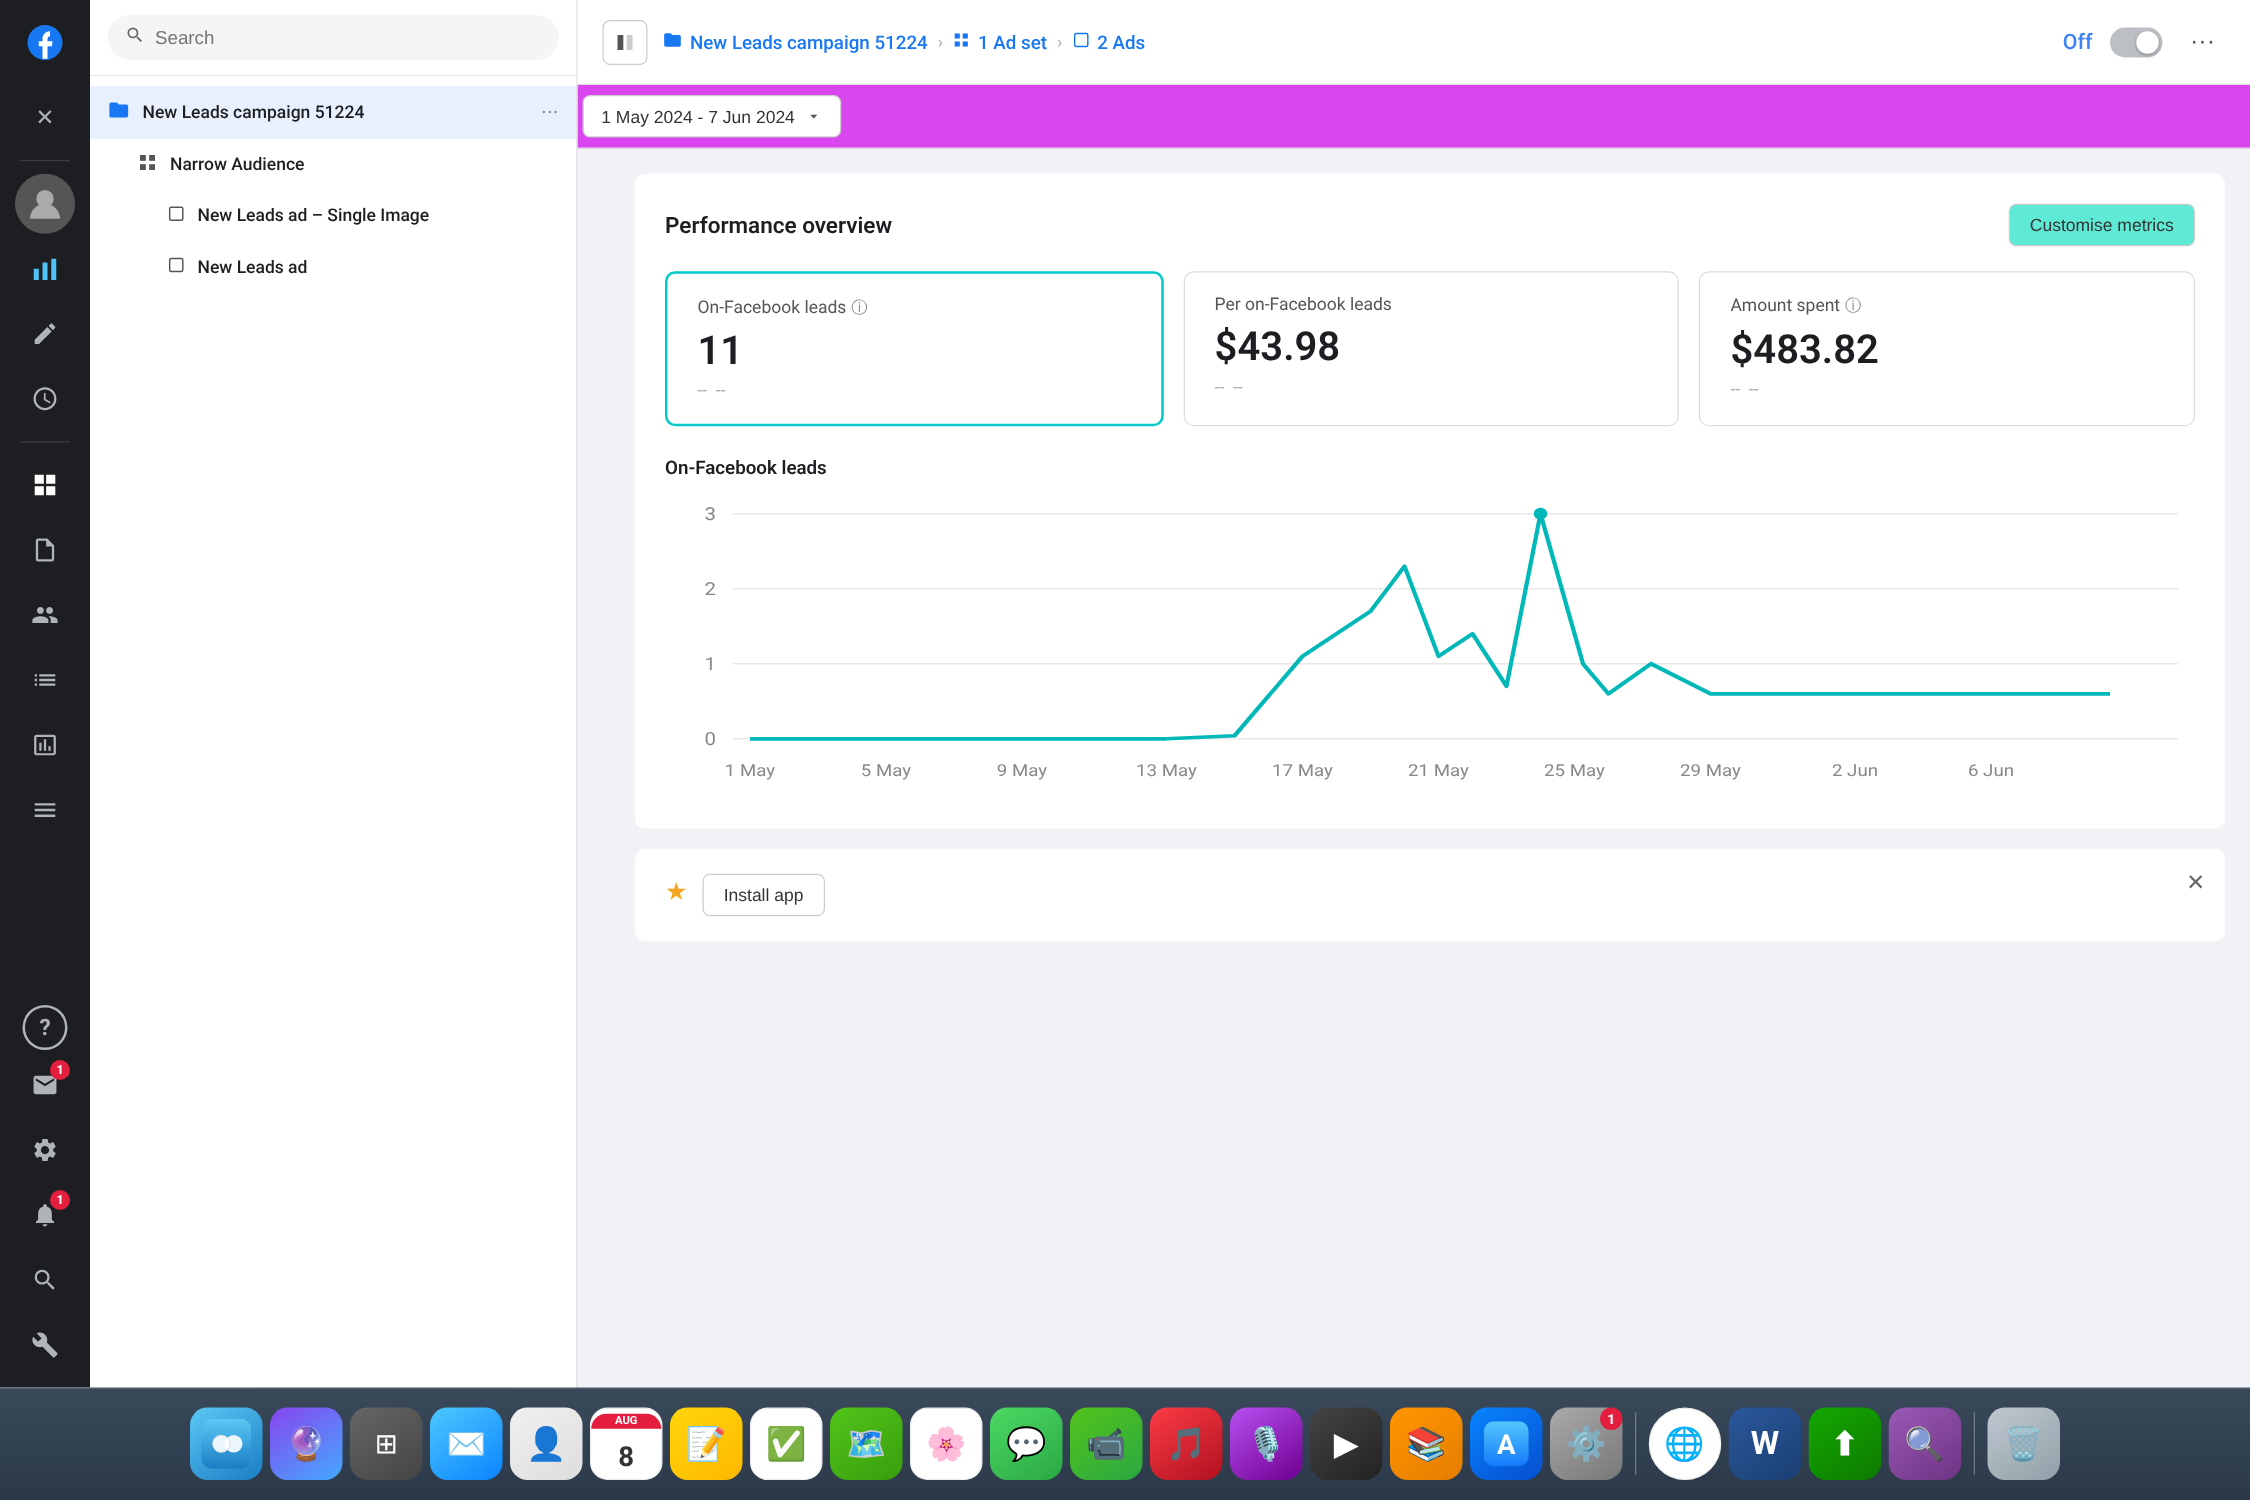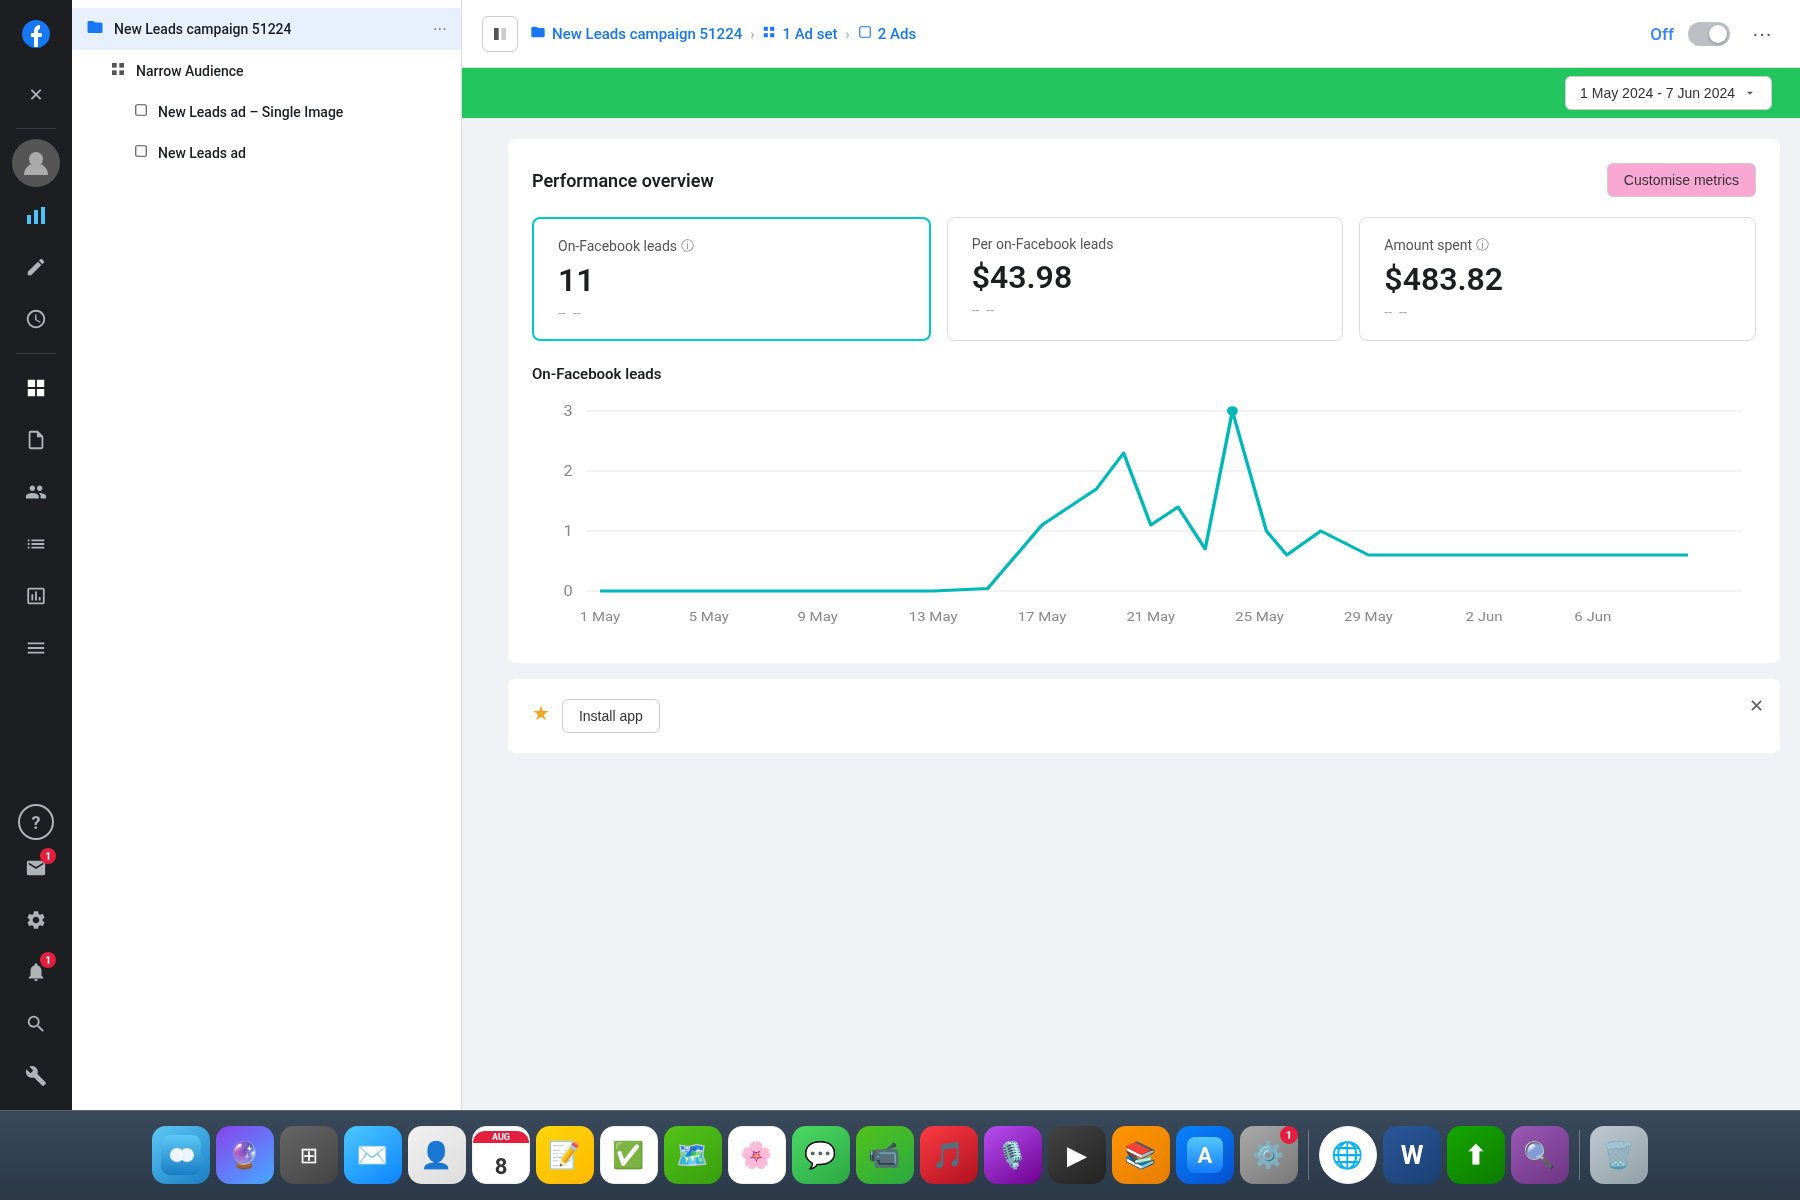--- a/index.html
+++ b/index.html
@@ -280,24 +280,23 @@
       cursor: pointer;
       display: flex;
       align-items: center;
       justify-content: center;
       font-size: 20px;
       color: #555;
     }
 
     
     .date-range-bar {
-      background: #22c55e;
-      padding: 8px 28px;
-      display: flex;
-      justify-content: flex-end;
+      background: #d946ef;
+      padding: 8px 4px;
+      display: flex;
       border-bottom: 1px solid #e8e8e8;
       flex-shrink: 0;
     }
 
     .date-range-btn {
       display: flex;
       align-items: center;
       gap: 8px;
       padding: 8px 14px;
       border: 1px solid #ccc;
@@ -333,21 +332,21 @@
     .performance-title {
       font-size: 18px;
       font-weight: 600;
       color: #1c1e21;
     }
 
     .customise-btn {
       padding: 8px 16px;
       border: 1px solid #ccc;
       border-radius: 6px;
-      background: #f9a8d4;
+      background: #5eead4;
       cursor: pointer;
       font-size: 14px;
       color: #333;
     }
 
     
     .metrics-row {
       display: flex;
       gap: 0;
       margin-bottom: 24px;
@@ -650,20 +649,30 @@
 
     <div class="sidebar-icon-item">
       <svg width="22" height="22" viewBox="0 0 24 24" fill="#b0b3b8">
           <path d="M22.7 19l-9.1-9.1c.9-2.3.4-5-1.5-6.9-2-2-5-2.4-7.4-1.3L9 6 6 9 1.6 4.7C.4 7.1.9 10.1 2.9 12.1c1.9 1.9 4.6 2.4 6.9 1.5l9.1 9.1c.4.4 1 .4 1.4 0l2.3-2.3c.5-.4.5-1.1.1-1.4z"></path>
         </svg>
     </div>
   </div>
 
   <div class="left-panel">
 
+    <div class="search-bar">
+      <div class="search-input-wrap">
+        <span class="search-icon-left">
+          <svg width="16" height="16" viewBox="0 0 24 24" fill="#666">
+              <path d="M15.5 14h-.79l-.28-.27A6.471 6.471 0 0016 9.5 6.5 6.5 0 109.5 16c1.61 0 3.09-.59 4.23-1.57l.27.28v.79l5 4.99L20.49 19l-4.99-5zm-6 0C7.01 14 5 11.99 5 9.5S7.01 5 9.5 5 14 7.01 14 9.5 11.99 14 9.5 14z"></path>
+            </svg>
+        </span>
+        <input type="text" placeholder="Search" style="">
+      </div>
+    </div>
 
     <div class="campaign-tree">
 
       <div class="tree-item level-1 selected">
         <span class="tree-item-icon campaign-icon">
           <svg width="18" height="18" viewBox="0 0 24 24" fill="#1877f2">
               <path d="M10 4H4c-1.1 0-2 .9-2 2v12c0 1.1.9 2 2 2h16c1.1 0 2-.9 2-2V8c0-1.1-.9-2-2-2h-8l-2-2z"></path>
             </svg>
         </span>
         <span class="tree-item-label">New Leads campaign 51224</span>

